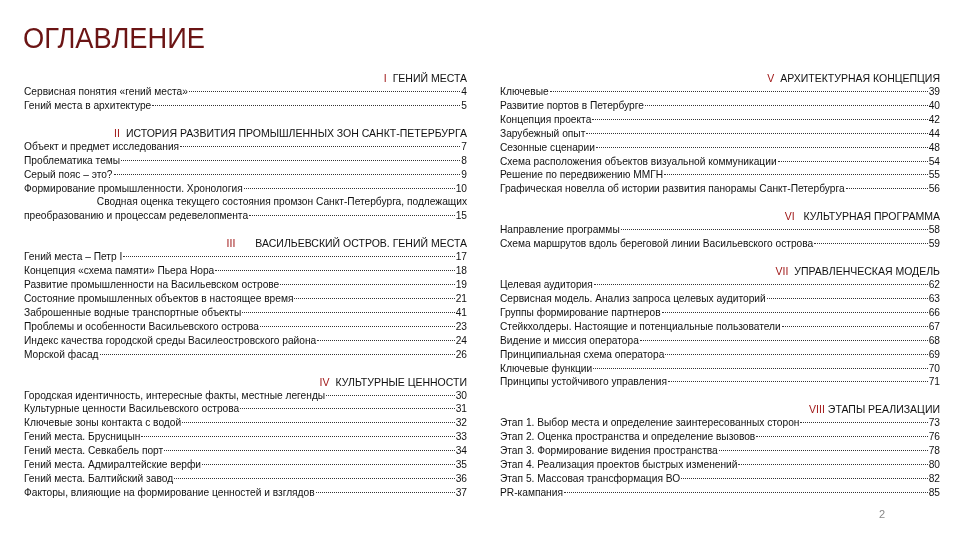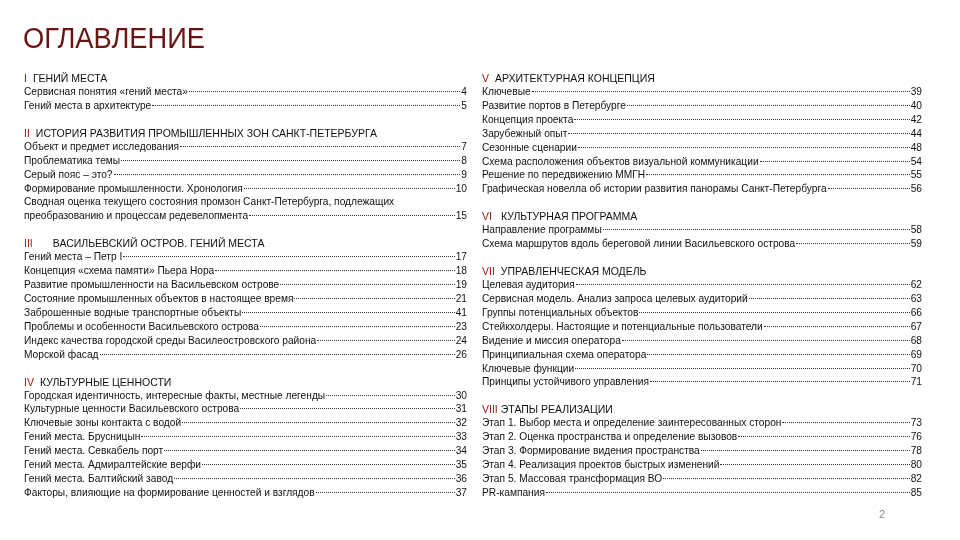--- a/index.html
+++ b/index.html
@@ -7,22 +7,22 @@
     width: 960px; height: 540px; background: #ffffff; position: relative; overflow: hidden;
     font-family: "Liberation Sans", "DejaVu Sans", sans-serif; color: #111;
   }
   .title {
     position: absolute; left: 23px; top: 22px;
     font-size: 29px; color: #6b1414; letter-spacing: 0px; font-weight: normal;
     transform: scaleX(0.94); transform-origin: left top;
   }
   .col { position: absolute; top: 71px; }
   .col.left { left: 24px; width: 443px; }
-  .col.right { left: 482px; width: 440px; }
-  .section { margin-bottom: 13px; }
+  .col.right { left: 500px; width: 440px; }
+  .section { margin-bottom: 13px; text-align: right; }
   .sec-head {
     font-size: 10.5px; line-height: 14px; height: 14px; white-space: nowrap;
     text-transform: uppercase; margin-bottom: 0px;
   }
   .sec-head .num { color: #a01818; margin-right: 6px; }
   .entry {
     display: flex; align-items: baseline; font-size: 10.2px; line-height: 13.9px;
     white-space: nowrap;
   }
   .entry .label { flex: 0 0 auto; }
@@ -258,21 +258,21 @@
         <span class="label">Целевая аудитория</span>
         <span class="dots"></span>
         <span class="page">62</span>
       </div>
     <div class="entry">
         <span class="label">Сервисная модель. Анализ запроса целевых аудиторий</span>
         <span class="dots"></span>
         <span class="page">63</span>
       </div>
     <div class="entry">
-        <span class="label">Группы потенциальных объектов</span>
+        <span class="label">Группы формирование партнеров</span>
         <span class="dots"></span>
         <span class="page">66</span>
       </div>
     <div class="entry">
         <span class="label">Стейкхолдеры. Настоящие и потенциальные пользователи</span>
         <span class="dots"></span>
         <span class="page">67</span>
       </div>
     <div class="entry">
         <span class="label">Видение и миссия оператора</span>

